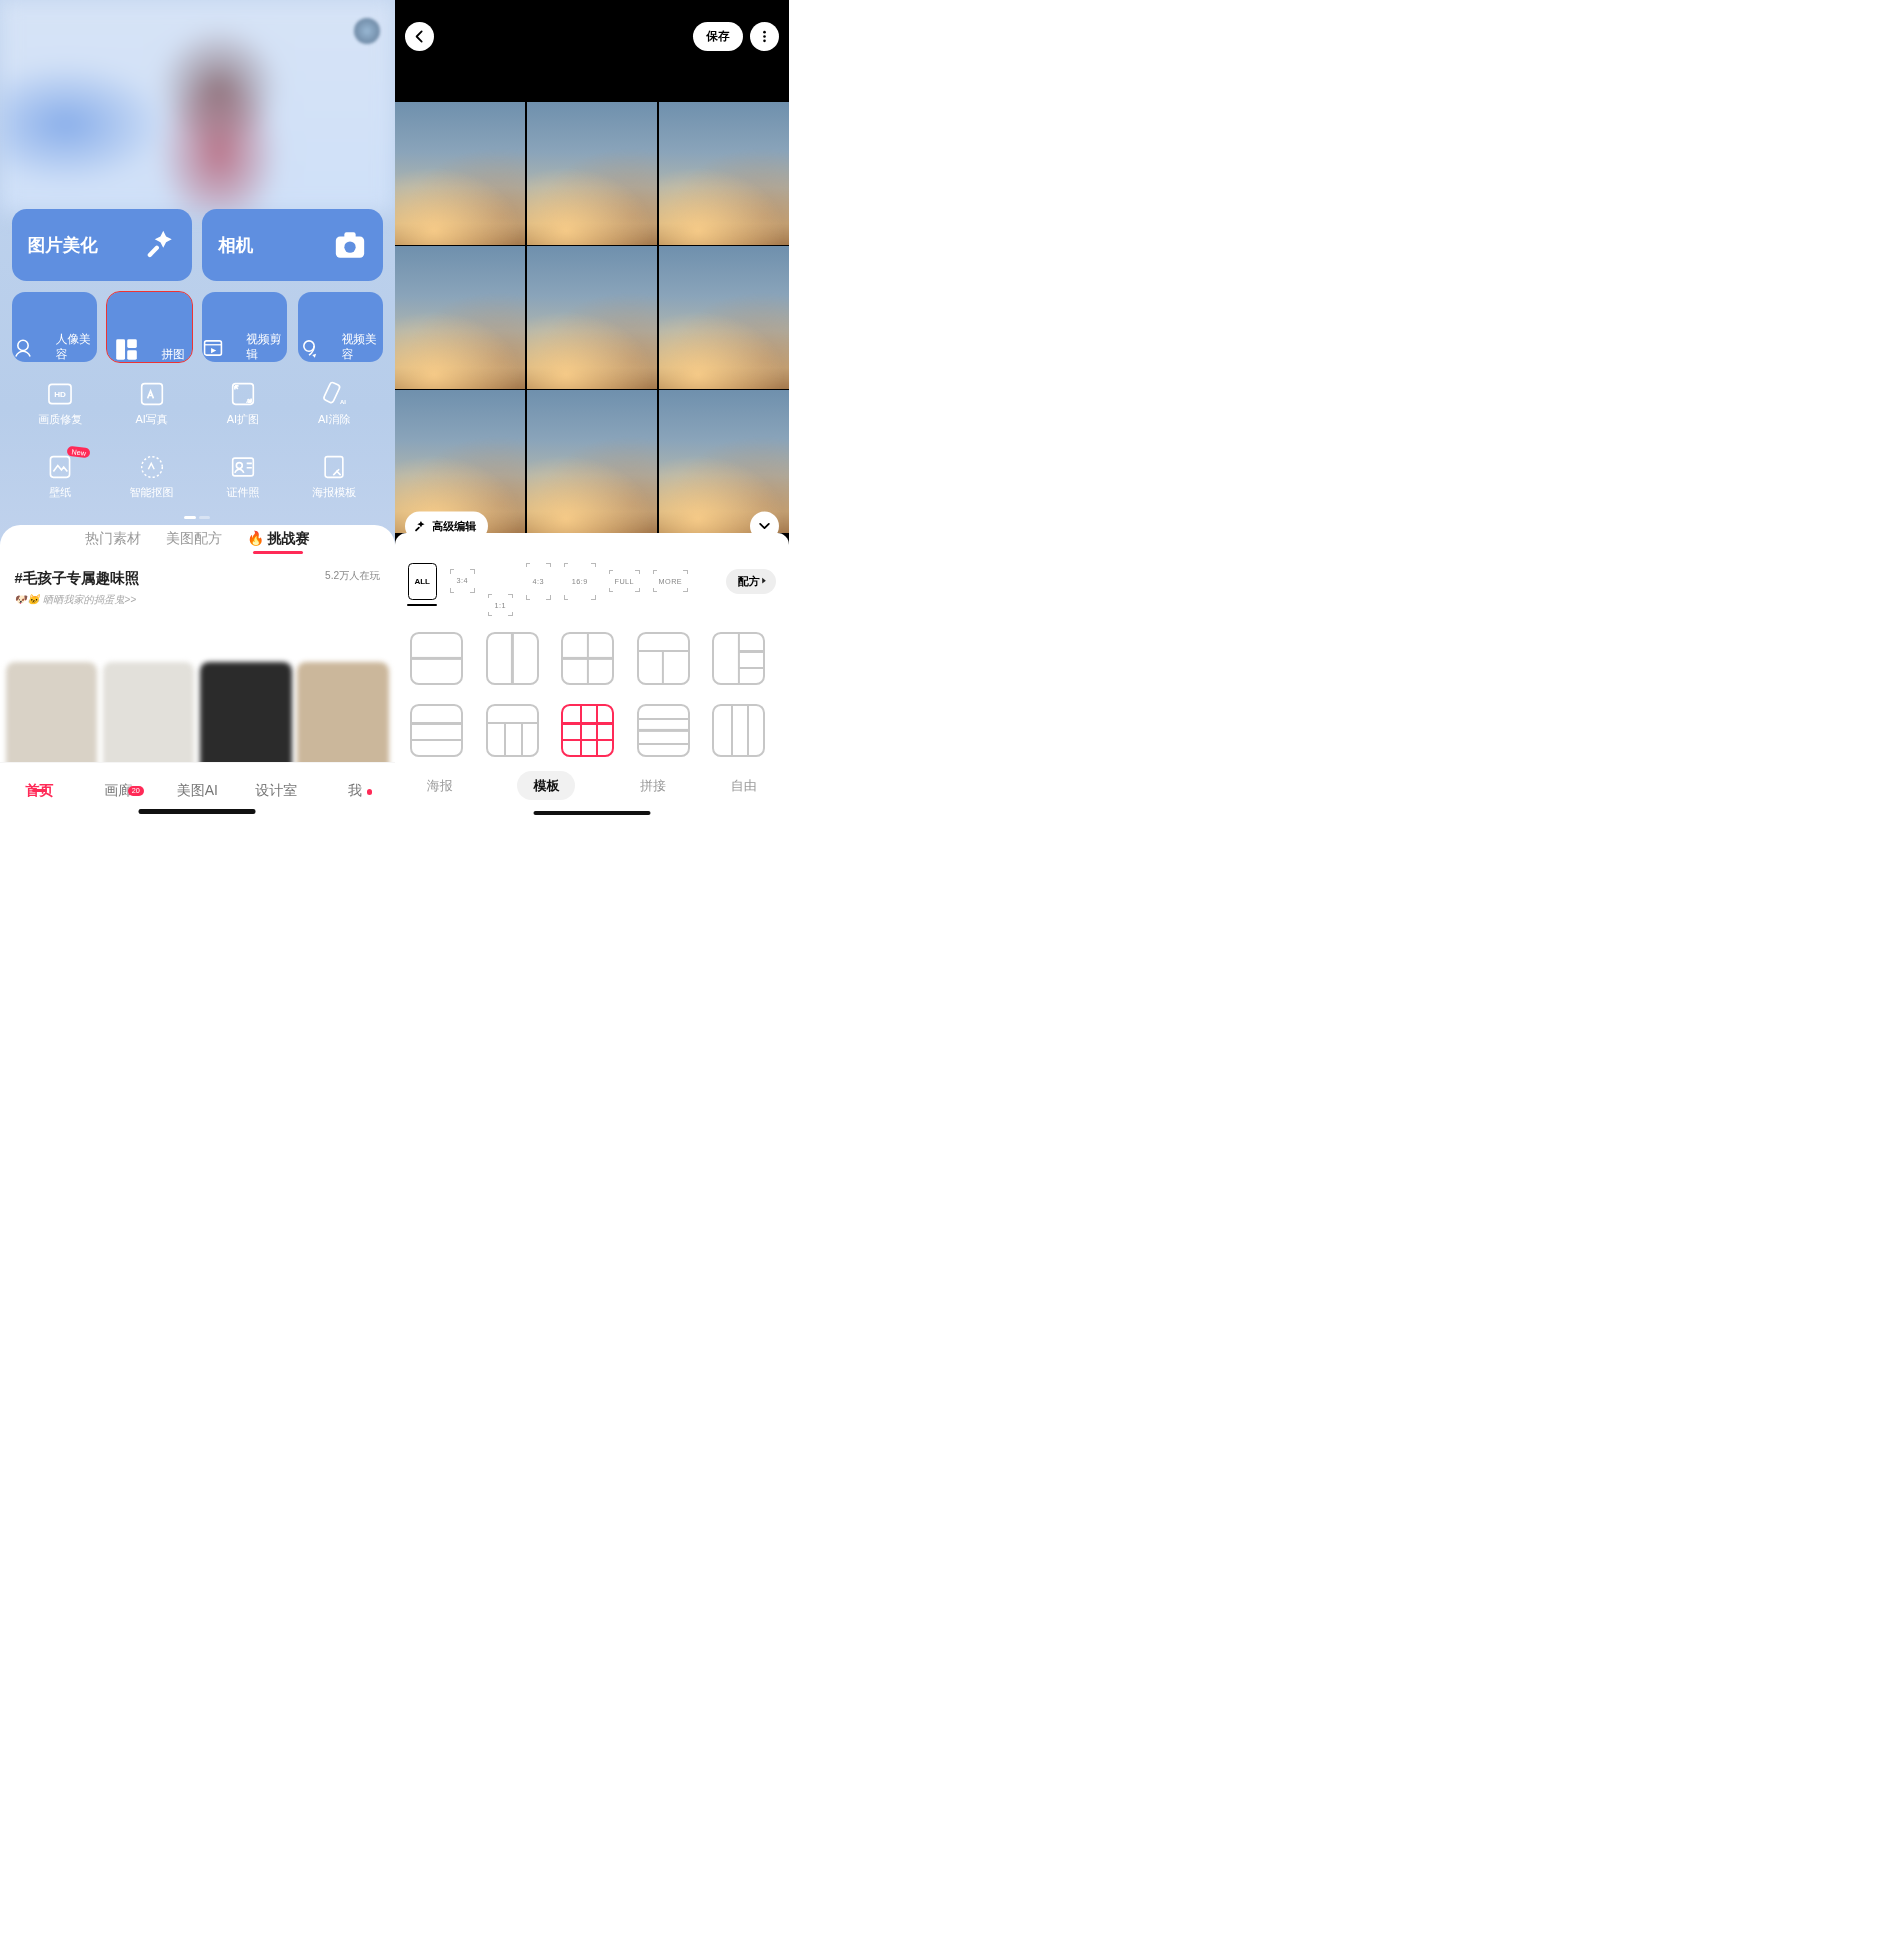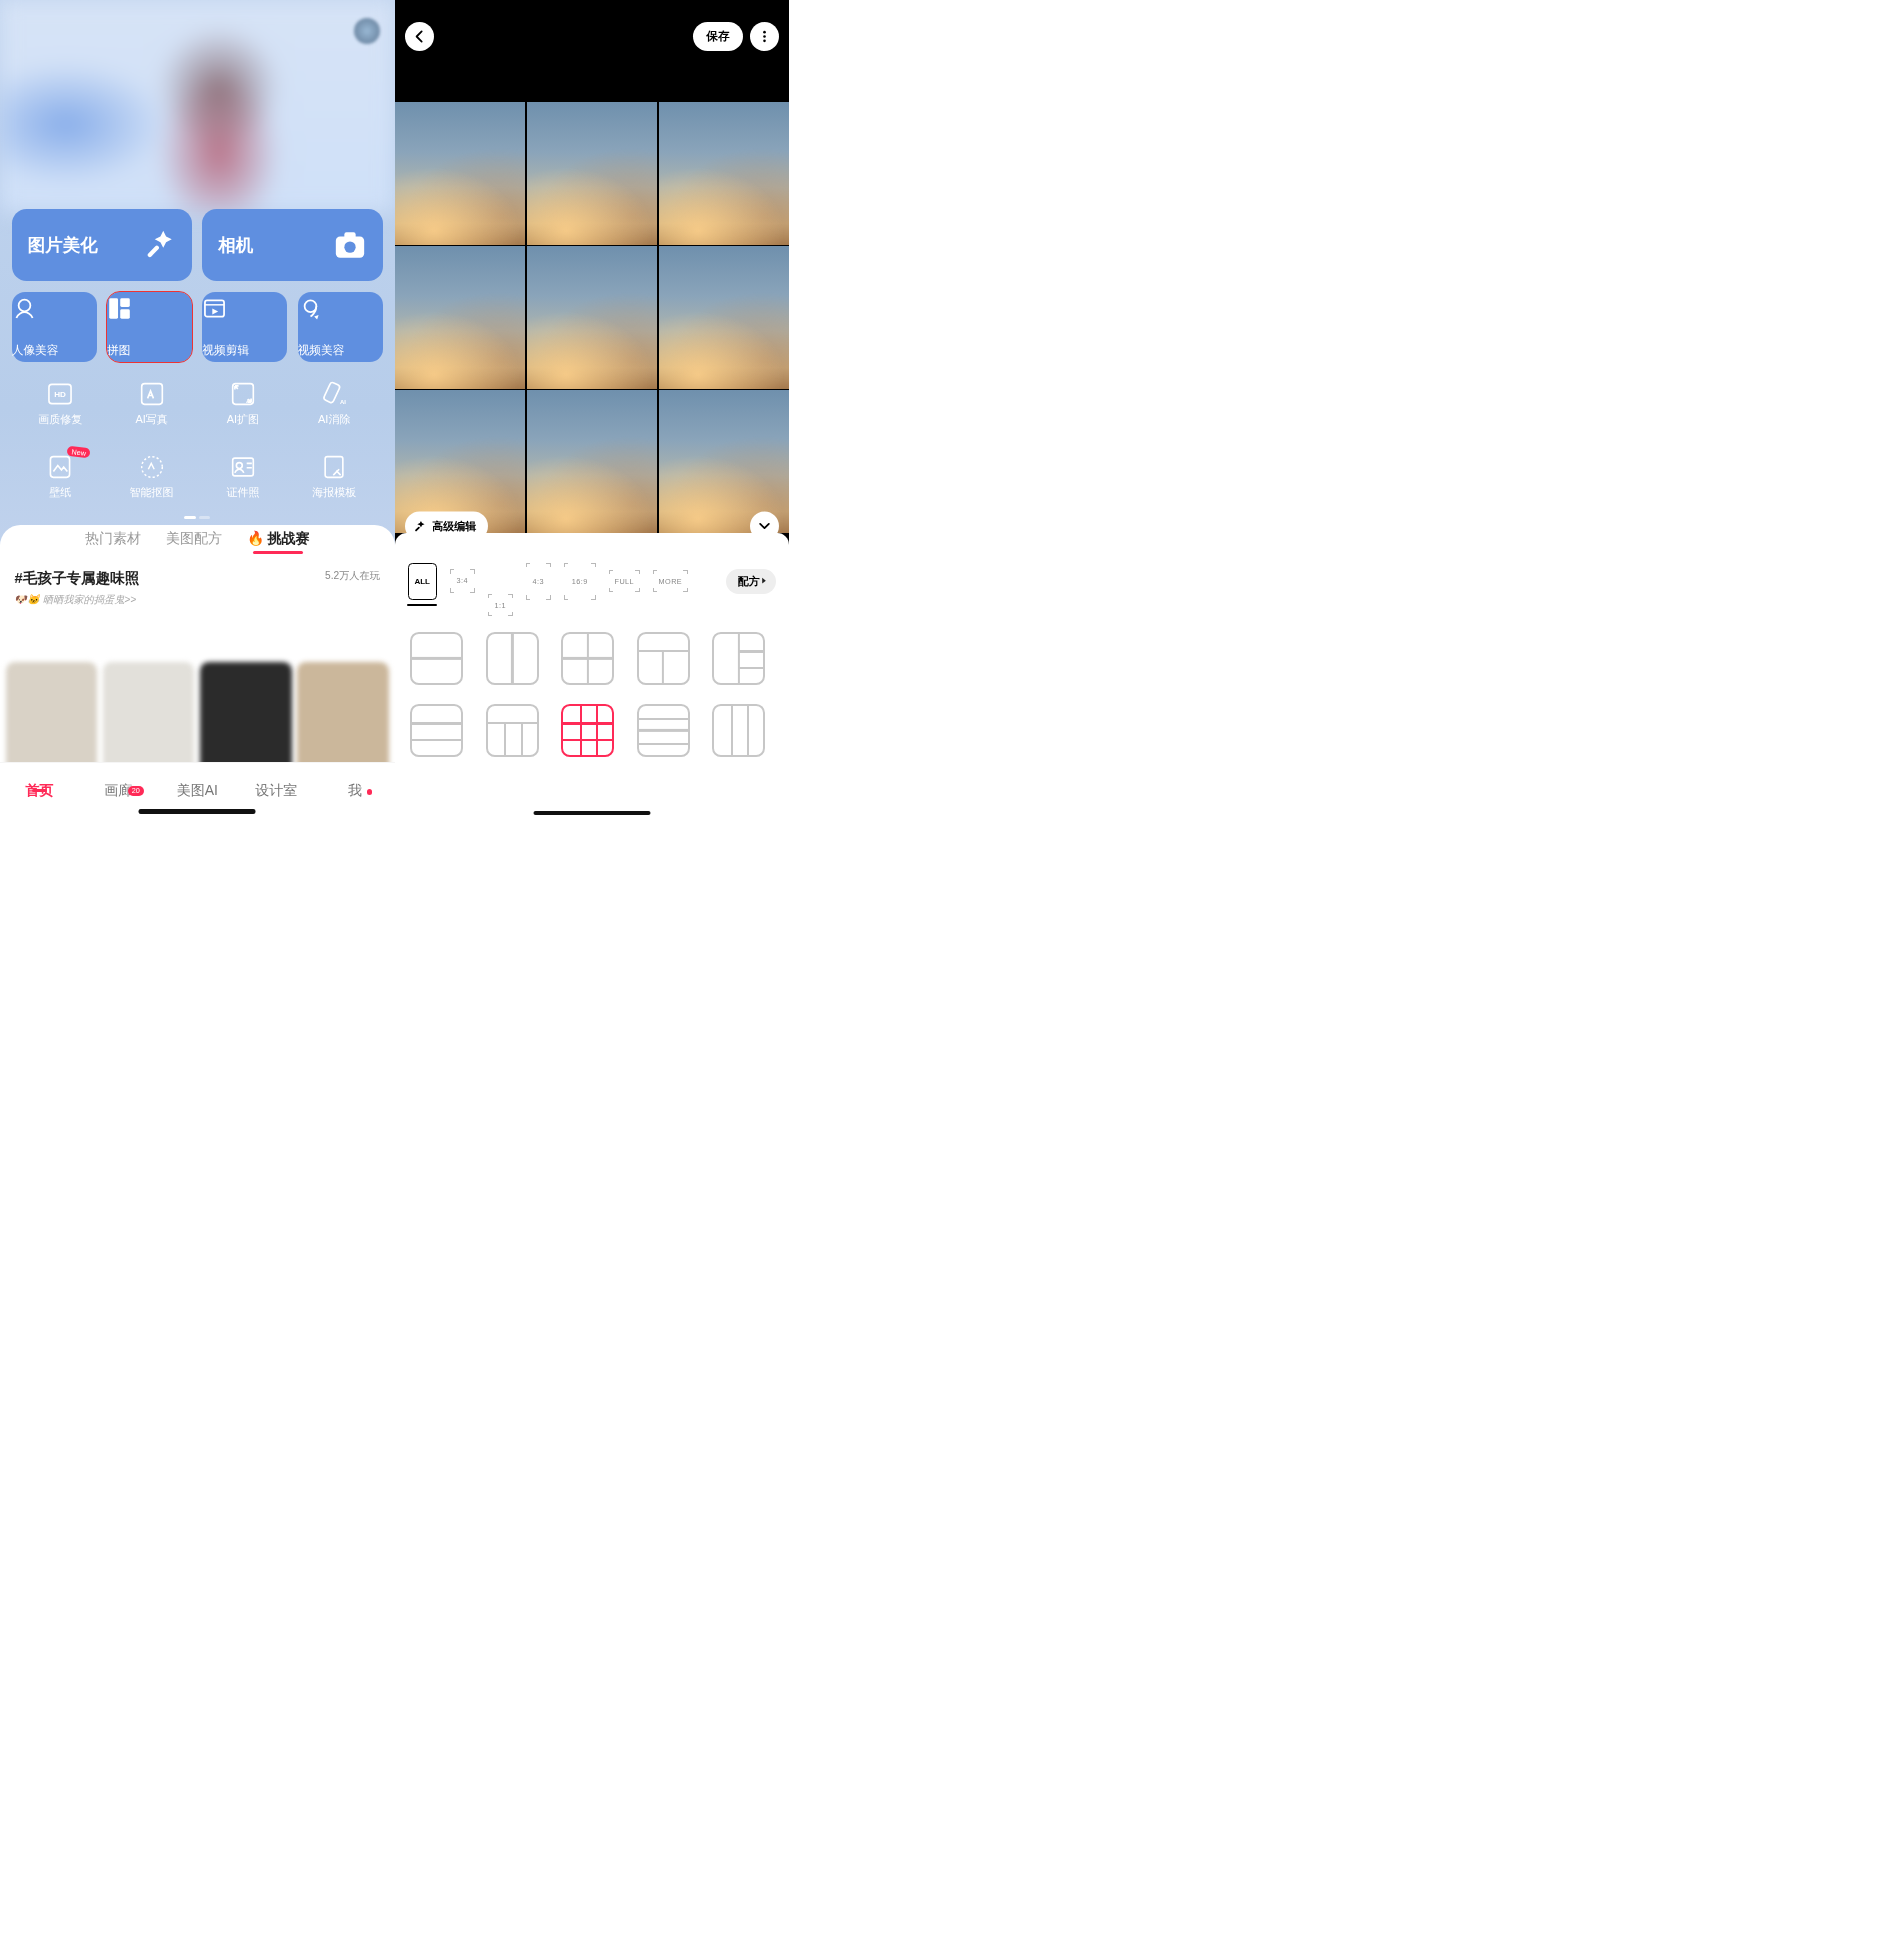--- a/index.html
+++ b/index.html
@@ -44,21 +44,21 @@
   }
   .big-icon { width:34px; height:34px; }
 
   .tool-row {
     position: absolute; left:11.7px; right:11.7px;
     display:flex; gap:10.2px;
   }
   .tool-row.r1 { top: 292px; }
   .tool-card {
     flex:1; height: 70px; background:#5f8fe0; border-radius:13px;
-    display:flex; flex-direction:column; align-items:flex-start; justify-content:center;
+    display:flex; flex-direction:row; align-items:flex-end; justify-content:center;
     color:#fff; font-size:11.7px; gap:22px;
   }
   .tool-card .ico { width:25px; height:25px; }
   .tool-card.highlight { outline: 1.5px solid #e33; outline-offset:-0.7px; border-radius:13px; }
 
   .mini-row { position:absolute; left:14.6px; right:14.6px; display:flex; gap:0; }
   .mini-row.r2 { top: 380px; }
   .mini-row.r3 { top: 453px; }
   .mini-item {
     flex:1; display:flex; flex-direction:column; align-items:center; gap:4.4px;
@@ -526,16 +526,22 @@
           <div class="h13" style="top:25%"></div>
           <div class="h1"></div>
           <div class="h23" style="top:75%"></div>
         </div>
       <div class="tmpl">
           <div class="v13"></div>
           <div class="v23"></div>
         </div>
     </div>
 
+    <div class="mode-row">
+      <span class="mode-item">海报</span>
+      <span class="mode-item active">模板</span>
+      <span class="mode-item">拼接</span>
+      <span class="mode-item">自由</span>
+    </div>
     <div class="ed-indicator"></div>
   </div>
 </div>
 
 
 </body></html>

